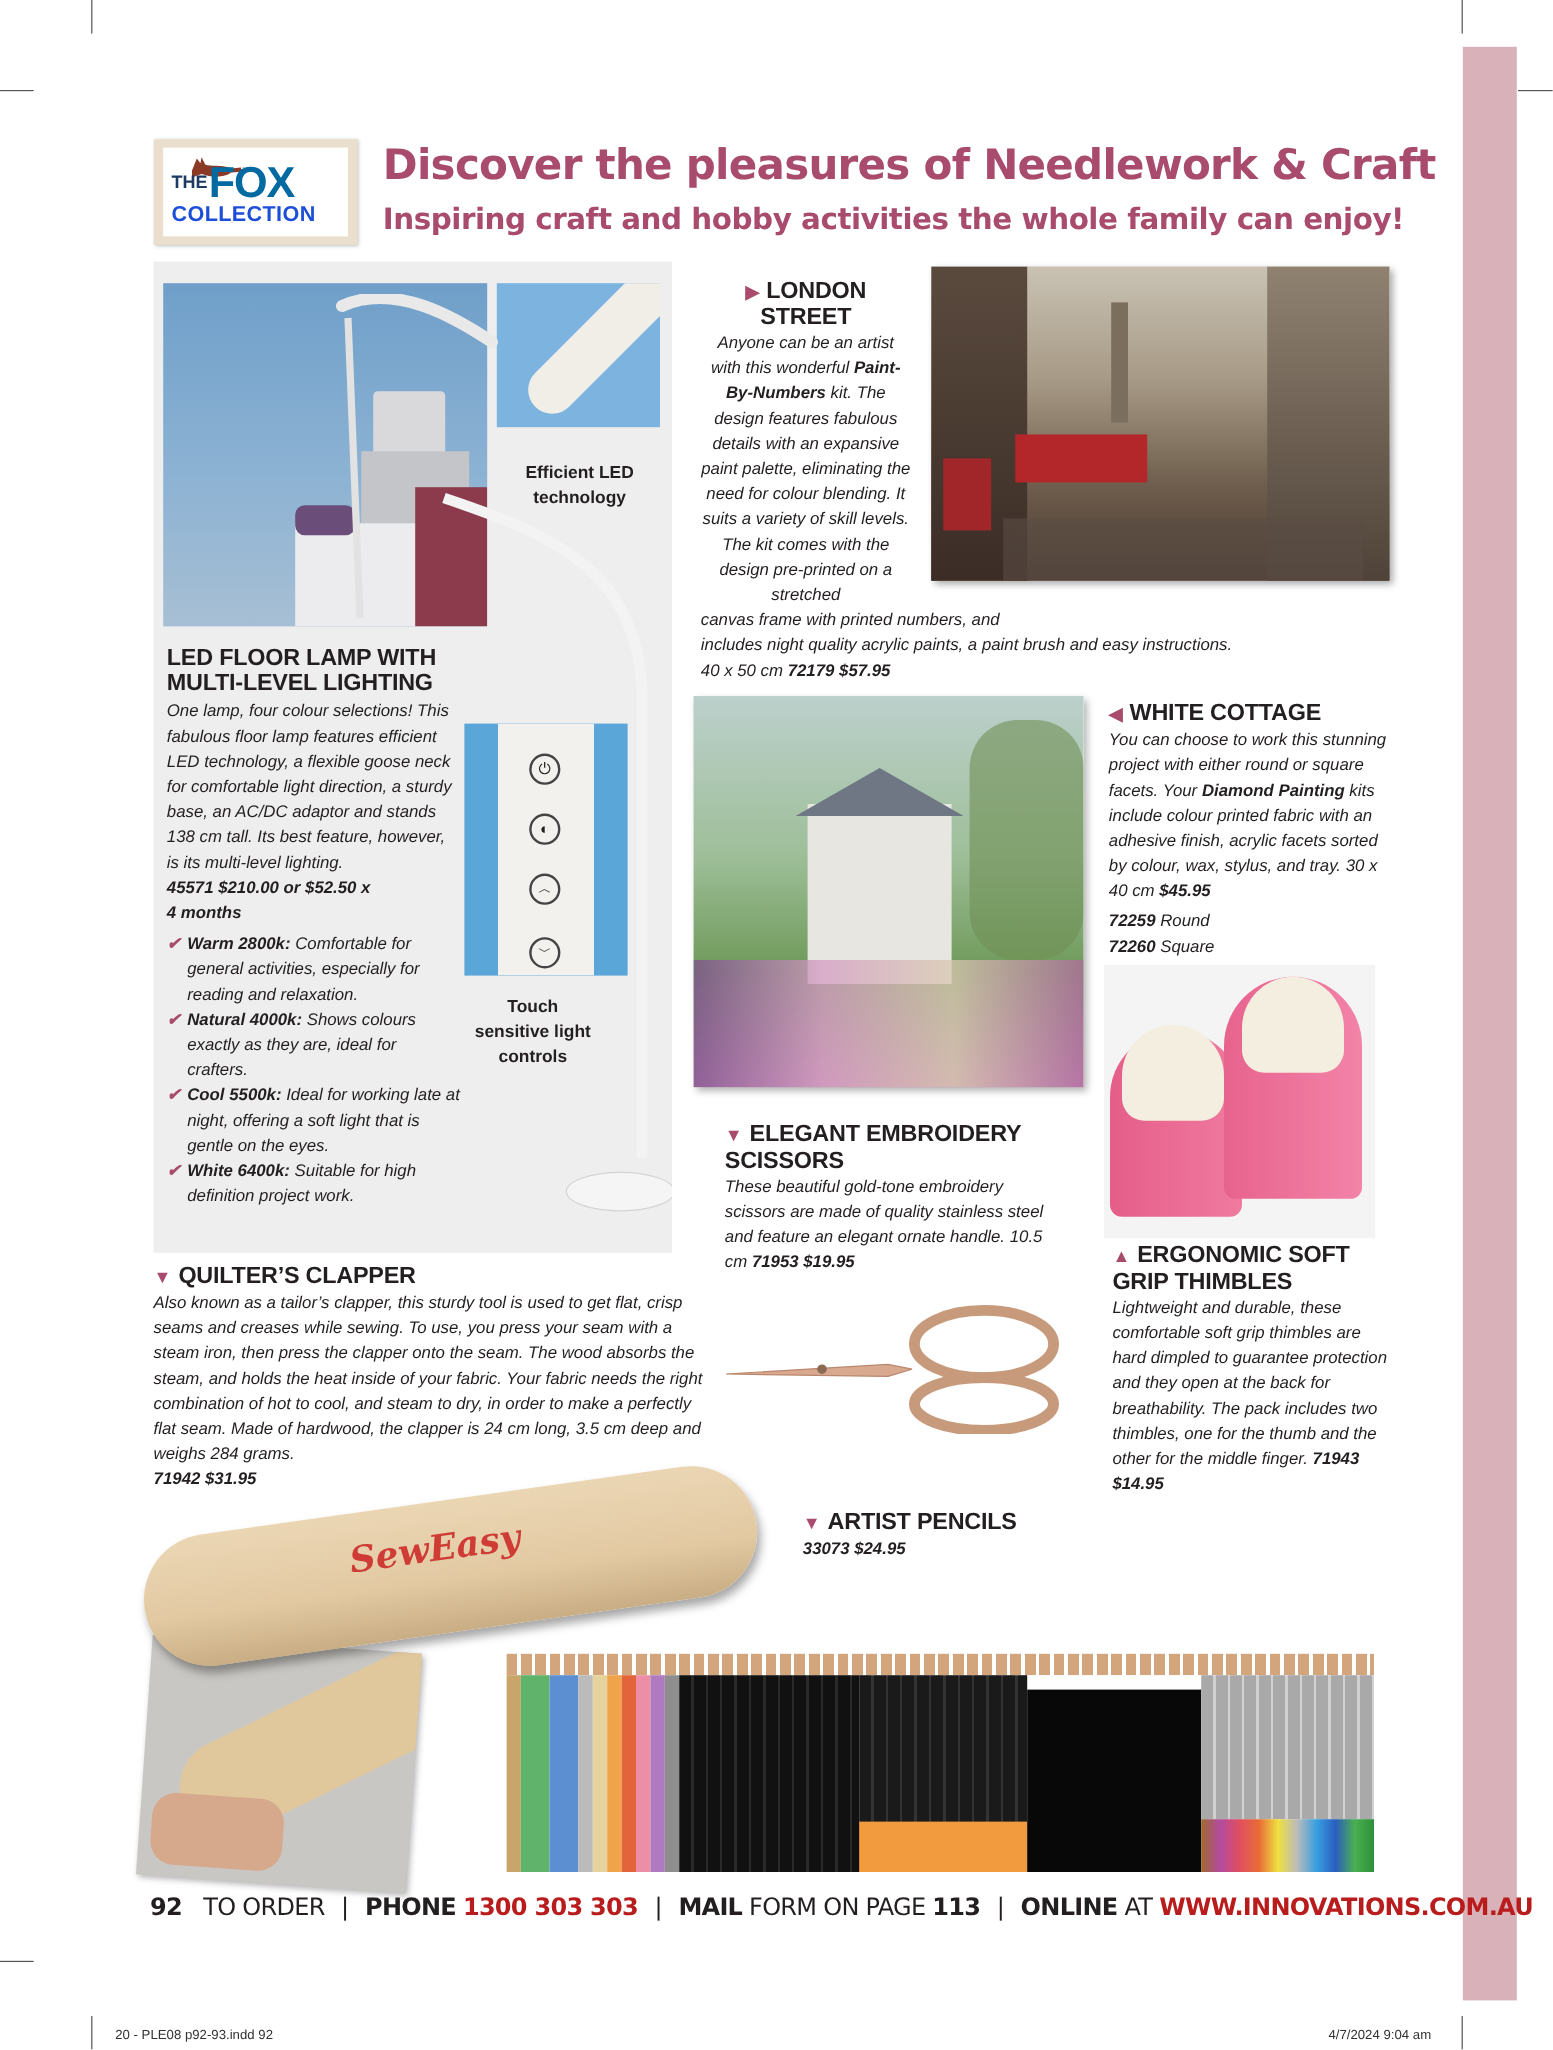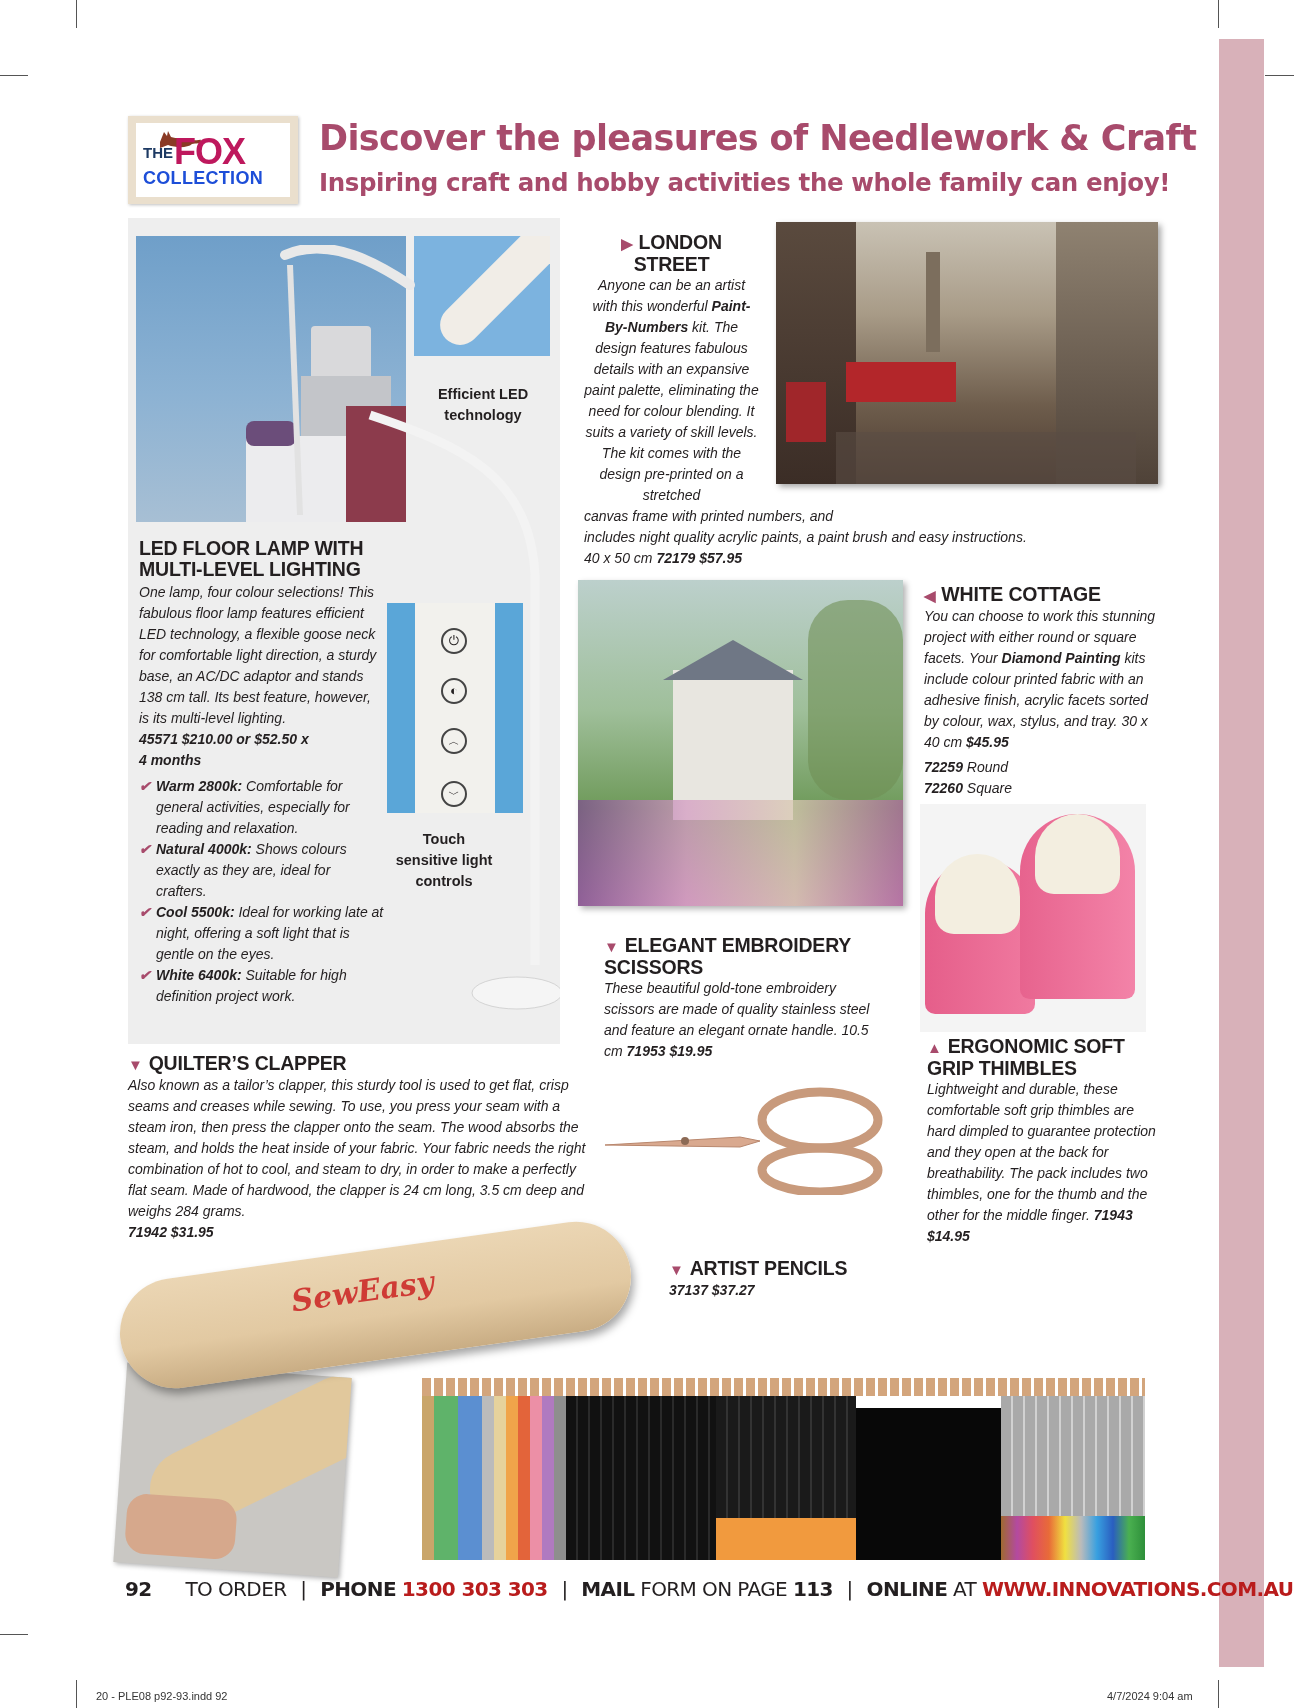--- a/index.html
+++ b/index.html
@@ -4,21 +4,21 @@
 <style>
   html,body{margin:0;padding:0;}
   body{width:1294px;height:1708px;position:relative;background:#fff;font-family:"Liberation Sans",sans-serif;color:#231f20;overflow:hidden;}
   .abs{position:absolute;}
   .crop{position:absolute;background:#555;}
   .tab-strip{position:absolute;left:1219px;top:39px;width:45px;height:1628px;background:#d8b1b9;}
   .logo-box{position:absolute;left:128px;top:116px;width:170px;height:88px;background:#eadfcd;box-shadow:1px 1px 3px rgba(0,0,0,.25);}
   .logo-inner{position:absolute;left:8px;top:7px;width:154px;height:74px;background:#fff;}
   .logo-fox{position:absolute;left:18px;top:5px;width:52px;height:24px;}
   .logo-the{position:absolute;left:7px;top:22px;font-weight:bold;font-size:15px;color:#1d3a63;line-height:15px;}
-  .logo-fox-txt{position:absolute;left:38px;top:11px;font-weight:bold;font-size:36px;color:#be185d;line-height:36px;letter-spacing:-1px;}
+  .logo-fox-txt{position:absolute;left:38px;top:11px;font-weight:bold;font-size:36px;color:#0369a1;line-height:36px;letter-spacing:-1px;}
   .logo-coll{position:absolute;left:7px;top:46px;font-weight:bold;font-size:18px;color:#1d4ed8;line-height:18px;letter-spacing:0.3px;}
   .title{position:absolute;left:319px;top:118px;font-family:"DejaVu Sans",sans-serif;font-weight:bold;font-size:35px;color:#a84b6c;letter-spacing:-0.6px;white-space:nowrap;}
   .subtitle{position:absolute;left:319px;top:168px;font-family:"DejaVu Sans",sans-serif;font-weight:bold;font-size:24.5px;color:#a84b6c;letter-spacing:-0.4px;white-space:nowrap;}
   .panel{position:absolute;left:128px;top:218px;width:432px;height:826px;background:#eeeeee;}
   .img{position:absolute;overflow:hidden;}
   .heading{font-weight:bold;font-size:19.5px;line-height:21px;color:#231f20;letter-spacing:-0.2px;}
   .arrow{color:#a84b6c;font-size:15px;margin-right:6px;}
   .body{font-size:14px;line-height:21px;color:#231f20;font-style:italic;}
   .body b{font-weight:bold;}
   .caption{font-weight:bold;font-size:14.5px;line-height:21px;text-align:center;color:#231f20;}
@@ -162,21 +162,21 @@
 <div class="img" style="left:120px;top:1370px;width:225px;height:200px;background:#c9c7c3;transform:rotate(4deg);box-shadow:2px 2px 5px rgba(0,0,0,.3);">
   <div class="abs" style="left:20px;top:40px;width:250px;height:80px;background:#e1c89c;border-radius:40px;transform:rotate(-30deg);"></div>
   <div class="abs" style="left:10px;top:130px;width:110px;height:60px;background:#d6a88c;border-radius:20px;"></div>
 </div>
 <div class="abs" style="left:118px;top:1250px;width:515px;height:110px;background:linear-gradient(180deg,#ebd6b4 0%,#e2c9a2 60%,#c9ad84 100%);border-radius:55px;transform:rotate(-8deg);box-shadow:2px 6px 8px rgba(0,0,0,.35);">
   <div class="abs" style="left:175px;top:22px;font-family:'DejaVu Serif',serif;font-style:italic;font-weight:bold;font-size:30px;color:#cf3b35;">SewEasy</div>
 </div>
 
 <div class="abs" style="left:669px;top:1258px;width:460px;">
   <div class="heading"><span class="arrow">▼</span><span>ARTIST PENCILS</span></div>
-  <div class="body" style="font-weight:bold;">37137 $37.27</div>
+  <div class="body" style="font-weight:bold;">33073 $24.95</div>
 </div>
 <div class="img" style="left:422px;top:1378px;width:723px;height:182px;">
   <div class="abs" style="left:0;top:0;width:723px;height:18px;background:repeating-linear-gradient(90deg,#d3a57c 0 9px,#fff 9px 12px);clip-path:polygon(0 100%,100% 100%,100% 0,0 0);"></div>
   <div class="abs" style="left:0;top:18px;width:12px;height:164px;background:#c9a56a;"></div>
   <div class="abs" style="left:12px;top:18px;width:24px;height:164px;background:#5fb36a;"></div>
   <div class="abs" style="left:36px;top:18px;width:24px;height:164px;background:#5b8fd1;"></div>
   <div class="abs" style="left:60px;top:18px;width:12px;height:164px;background:#bbbbbb;"></div>
   <div class="abs" style="left:72px;top:18px;width:12px;height:164px;background:#e6d29c;"></div>
   <div class="abs" style="left:84px;top:18px;width:12px;height:164px;background:#f0a44a;"></div>
   <div class="abs" style="left:96px;top:18px;width:12px;height:164px;background:#e3643a;"></div>
@@ -186,21 +186,21 @@
   <div class="abs" style="left:144px;top:18px;width:150px;height:164px;background:repeating-linear-gradient(90deg,#111 0 10px,#2a2a2a 10px 12px);"></div>
   <div class="abs" style="left:294px;top:18px;width:140px;height:164px;background:repeating-linear-gradient(90deg,#1a1a1a 0 10px,#333 10px 12px);"></div>
   <div class="abs" style="left:294px;top:140px;width:140px;height:42px;background:#f19a3e;"></div>
   <div class="abs" style="left:434px;top:30px;width:145px;height:152px;background:#080808;"></div>
   <div class="abs" style="left:579px;top:18px;width:144px;height:120px;background:repeating-linear-gradient(90deg,#a9a9a9 0 10px,#d1d1d1 10px 12px);"></div>
   <div class="abs" style="left:579px;top:138px;width:144px;height:44px;background:linear-gradient(90deg,#a06a30,#b34aa0,#e04f5f,#e86b38,#f0e040,#bbb,#38a0e0,#2a5ec0,#4ab050,#2e8f3a);"></div>
 </div>
 
 <div class="footer">
   <span class="b">92</span>
-  <span style="margin-left:28px;">TO ORDER</span>
+  <span style="margin-left:12px;">TO ORDER</span>
   <span class="sep">|</span>
   <span class="b">PHONE</span>
   <span class="red">1300 303 303</span>
   <span class="sep">|</span>
   <span class="b">MAIL</span>
   <span>FORM ON PAGE</span>
   <span class="b">113</span>
   <span class="sep">|</span>
   <span class="b">ONLINE</span>
   <span>AT</span>

